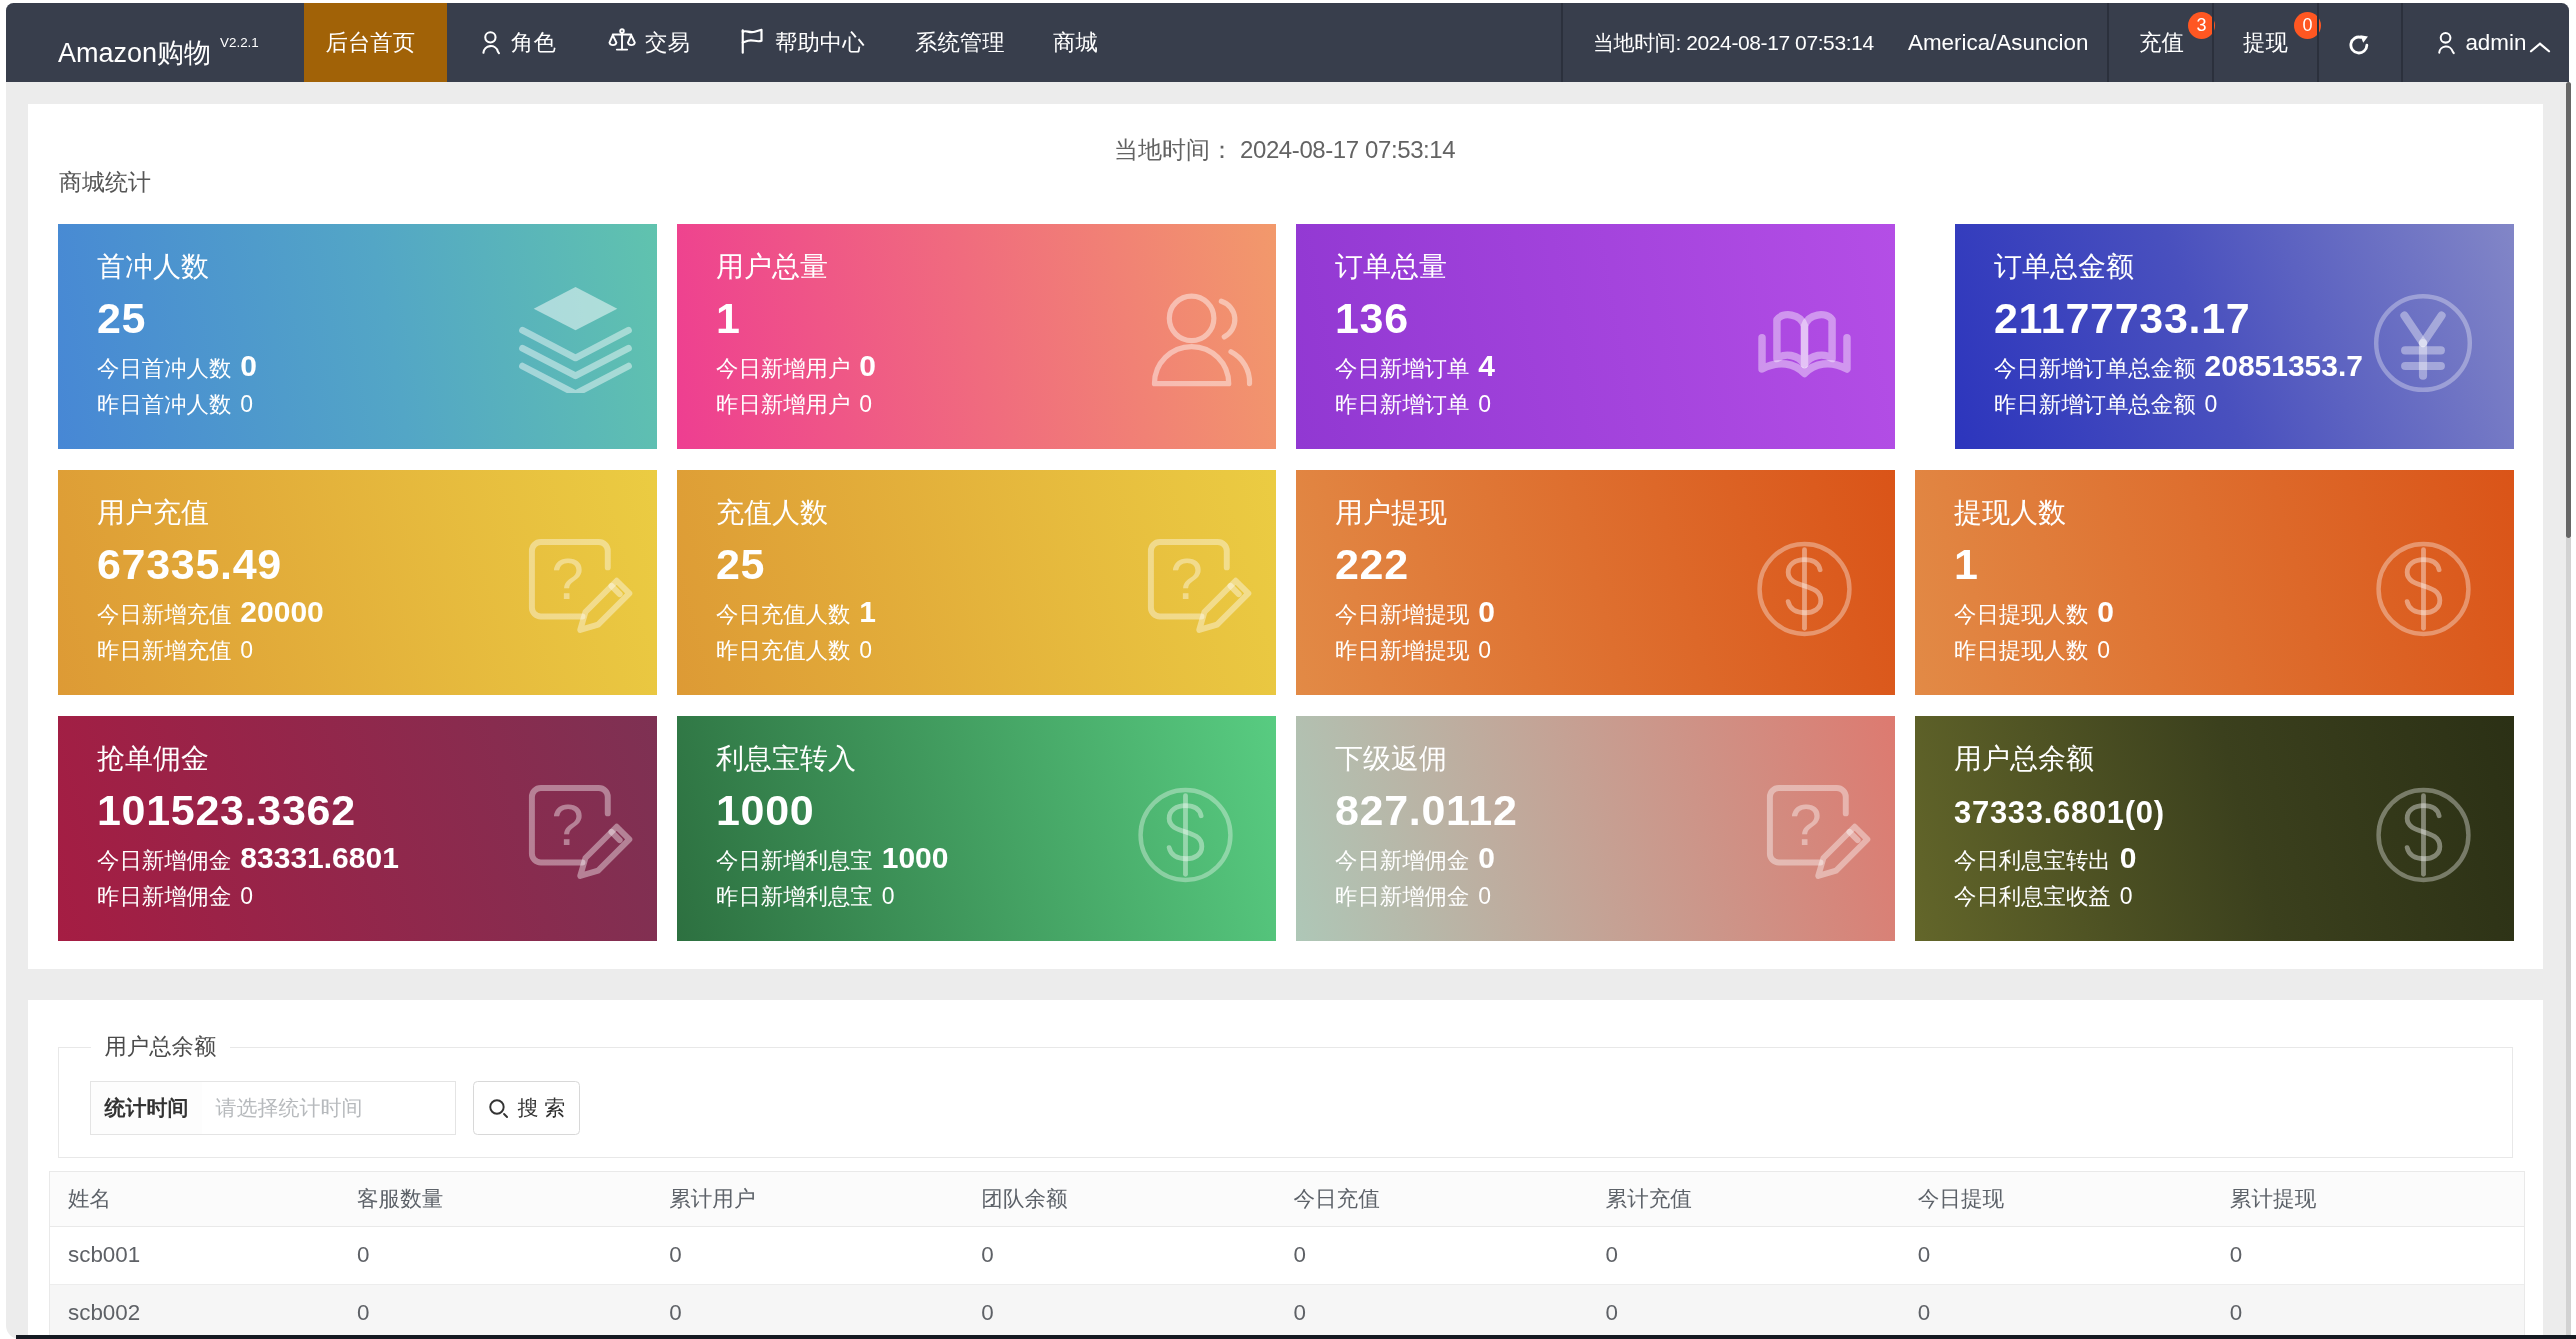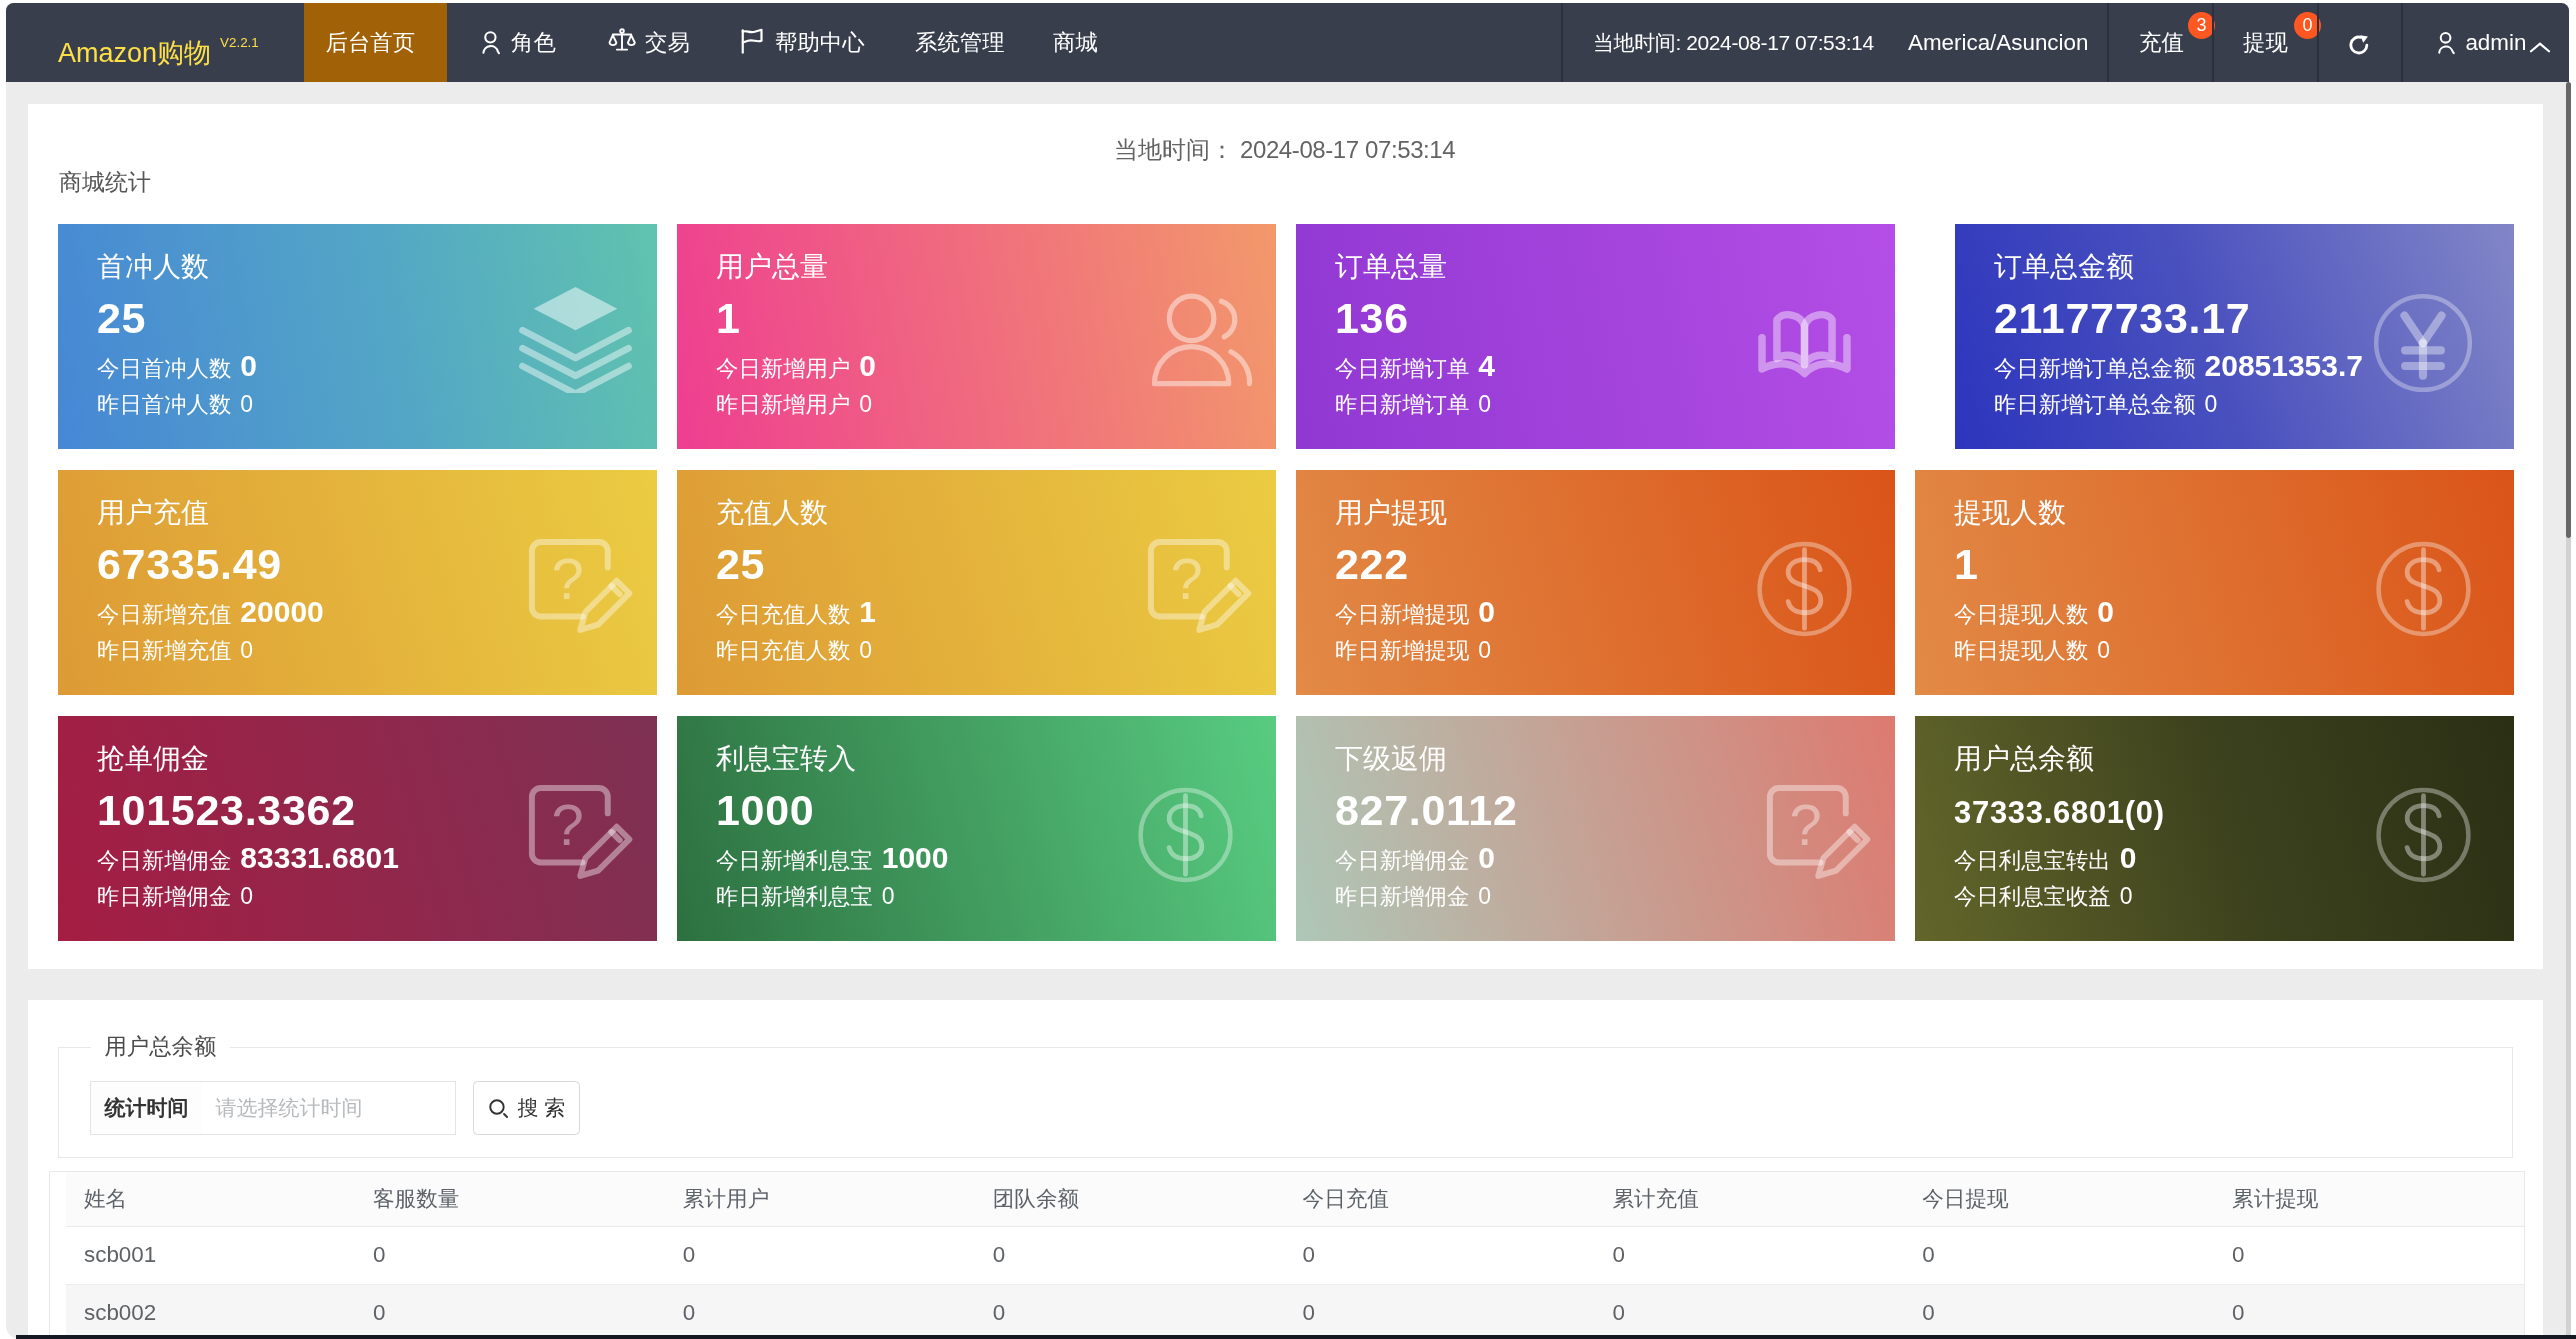--- a/index.html
+++ b/index.html
@@ -1,19 +1,19 @@
 <!DOCTYPE html>
 <html style="font-size:12px"><head>
 <meta charset="utf-8">
 <style>
 * { margin:0; padding:0; box-sizing:border-box; }
 html,body { width:2576px; height:1339px; background:#fff; font-family:"Liberation Sans",sans-serif; overflow:hidden; position:relative; }
 .graybg { position:absolute; left:6px; top:82px; width:2564px; height:1257px; background:#ececec; border-radius:0 0 13.4px 13.4px; }
 .navbar { position:absolute; left:6px; top:3px; width:2563px; height:79px; background:#383e4c; border-radius:7.5px 7.5px 0 0; color:#fff; font-size:22.4px; }
-.nav-logo { position:absolute; left:52px; top:0; height:79px; line-height:79px; font-size:27px; color:#fde047; white-space:nowrap; }
+.nav-logo { position:absolute; left:52px; top:0; height:79px; line-height:79px; font-size:27px; color:#ffffff; white-space:nowrap; }
 .nav-logo .ver { font-size:13.4px; vertical-align:15px; margin-left:9px; }
 .nav-item { position:absolute; top:0; height:79px; line-height:79px; text-align:center; white-space:nowrap; }
 .nav-item svg { vertical-align:-4.5px; margin-right:9px; }
 .nav-active { background:#a16207; }
 .nav-div { position:absolute; top:0; width:1.5px; height:79px; background:#2b303c; }
 .badge { position:absolute; width:27px; height:27px; border-radius:50%; background:#ff5722; color:#fff; font-size:18px; line-height:27px; text-align:center; top:9px; }
 .card1 { position:absolute; left:28px; top:104px; width:2515px; height:865px; background:#fff; }
 .card2 { position:absolute; left:28px; top:1000px; width:2515px; height:340px; background:#fff; }
 .timeline { position:absolute; left:1086px; top:30px; font-size:24px; color:#636363; white-space:nowrap; }
 .sec-title { position:absolute; left:31px; top:63px; font-size:23px; color:#555; }
@@ -35,21 +35,21 @@
 .g9 { background:linear-gradient(75deg,#a51d43,#7e3153); }
 .g10 { background:linear-gradient(75deg,#2d7040,#58cc81); }
 .g11 { background:linear-gradient(75deg,#aec7b7,#dd7a70); }
 .g12 { background:linear-gradient(75deg,#63662a 0%,#3b401d 55%,#2b3015 100%); }
 .fieldset { position:absolute; left:30px; top:47px; width:2455px; height:111px; border:1.5px solid #e8e8e8; }
 .legend { position:absolute; left:32px; top:-17px; background:#fff; padding:0 13.4px; font-size:22.4px; color:#4a4a4a; }
 .flabel { position:absolute; left:62px; top:81px; width:113px; height:54px; border:1.5px solid #e4e4e4; background:#fdfdfd; text-align:center; line-height:51px; font-size:21px; color:#333; font-weight:700; }
 .finput { position:absolute; left:174px; top:81px; width:254px; height:54px; border:1.5px solid #e4e4e4; border-left:none; background:#fff; line-height:51px; font-size:21px; color:#b7babd; padding-left:13.4px; }
 .fbtn { position:absolute; left:445px; top:81px; width:107px; height:54px; border:1.5px solid #d8d8d8; border-radius:4.5px; background:#fff; font-size:21px; color:#333; text-align:center; line-height:51px; }
 .fbtn svg { vertical-align:-5.2px; margin-right:7.5px; }
-.tbl { position:absolute; left:21px; top:171px; width:2476px; height:169px; border:1.5px solid #e9e9e9; overflow:hidden;padding-left:16px; }
+.tbl { position:absolute; left:21px; top:171px; width:2476px; height:169px; border:1.5px solid #e9e9e9; overflow:hidden; }
 .tbl table { border-collapse:collapse; width:100%; table-layout:fixed; }
 .tbl th, .tbl td { text-align:left; padding-left:18px; font-weight:400; overflow:hidden; }
 .tbl th { height:54px; font-size:21.6px; color:#5d6269; background:#fbfbfb; border-bottom:1.5px solid #e9e9e9; }
 .tbl td { height:58px; font-size:22.4px; color:#5e6166; }
 .tbl tr.odd td { background:#fff; border-bottom:1.5px solid #ededed; }
 .tbl tr.even td { background:#f6f6f6; }
 .scrollthumb { position:absolute; left:2566px; top:82px; width:5.2px; height:456px; background:#666; border-radius:3px; z-index:50; }
 .scrolltrack { position:absolute; left:2566px; top:538px; width:5.2px; height:798px; background:#d2d2d2; z-index:49; }
 .bottomstrip { position:absolute; left:16.4px; right:0; bottom:0; height:3.7px; background:#151a22; z-index:60; }
 </style>

